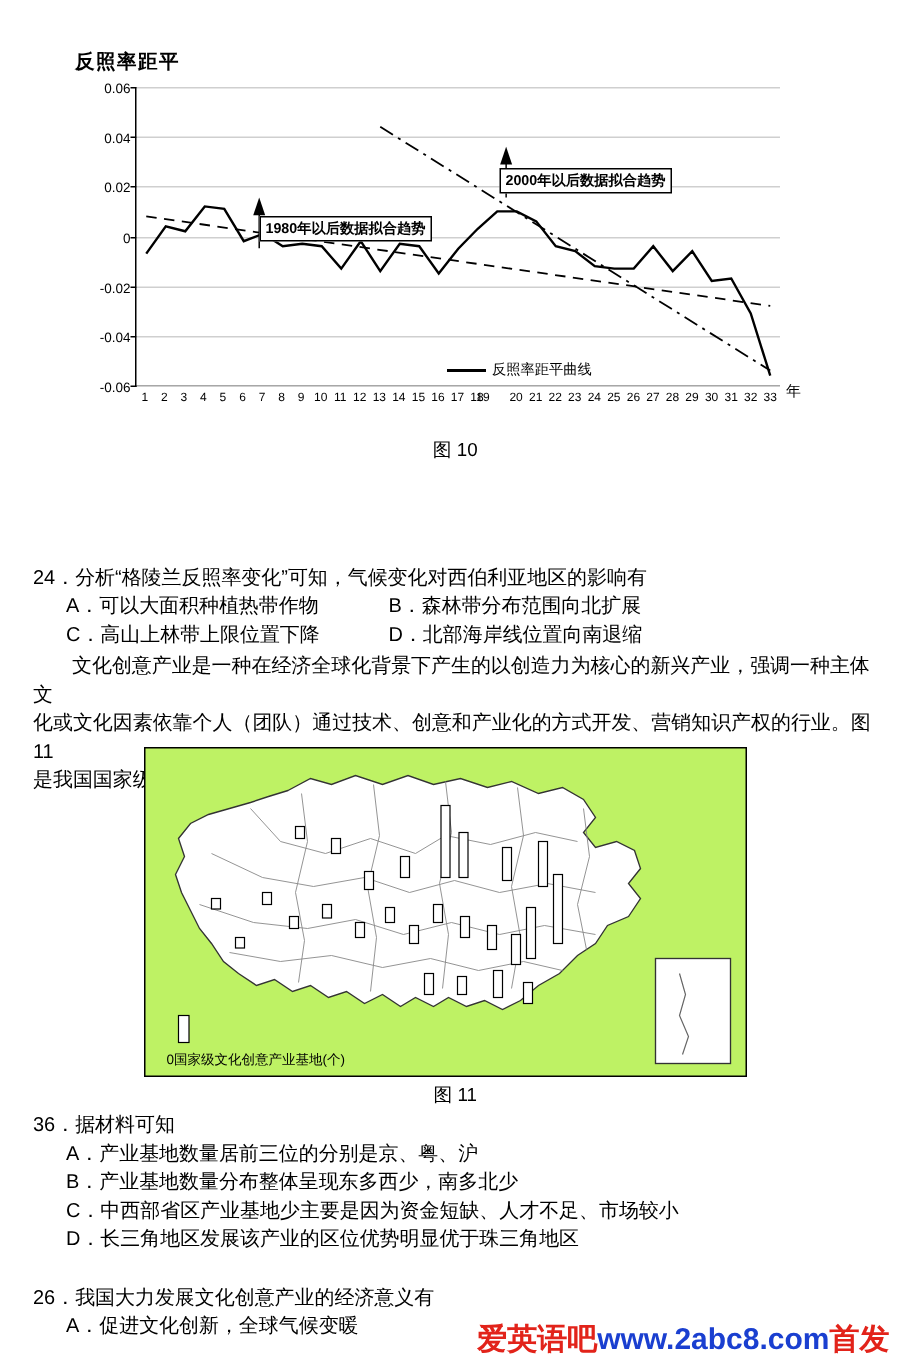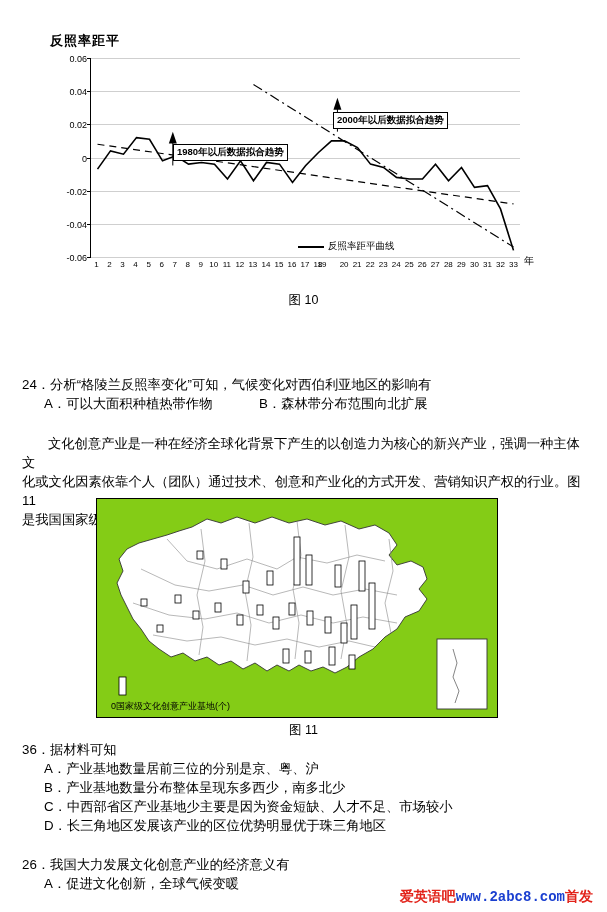--- a/index.html
+++ b/index.html
@@ -163,42 +163,42 @@
   .choice { margin-left: 22px; }
 
   
   .map-wrap {
     position: absolute;
     left: 96px;
     top: 498px;
     width: 400px;
     height: 218px;
     border: 1px solid #000;
-    background: #84cc16;
+    background: #bef264;
     overflow: hidden;
   }
   .map-svg { display: block; }
   .map-legend {
     position: absolute;
     left: 14px;
     bottom: 4px;
     font-size: 9px;
     font-family: "Liberation Sans", sans-serif;
     white-space: nowrap;
   }
   .fig11 { left: 0; top: 722px; }
 
   
   .footer {
     position: absolute;
     right: 14px;
     bottom: 6px;
-    font-size: 14px;
+    font-size: 20px;
     font-weight: bold;
-    font-family: Liberation Mono, monospace;
+    font-family: Liberation Sans, sans-serif;
   }
   .footer .red { color: #e2231a; }
   .footer .blue { color: #1a3fd0; }
 </style>
 </head>
 <body>
 
 <div class="page">
 
   <div class="chart-wrap">
@@ -297,20 +297,24 @@
 
 
   <div class="qblock q24">
     <div class="qline">
       <span>24．</span><span>分析“格陵兰反照率变化”可知，气候变化对西伯利亚地区的影响有</span>
     </div>
     <div class="opts">
       <span class="opt-a" style="width:215px;">A．可以大面积种植热带作物</span>
       <span class="opt-b">B．森林带分布范围向北扩展</span>
     </div>
+    <div class="opts">
+      <span class="opt-a" style="width:215px;">C．高山上林带上限位置下降</span>
+      <span class="opt-b">D．北部海岸线位置向南退缩</span>
+    </div>
   </div>
 
   <div class="qblock para">
     <div class="indent1">文化创意产业是一种在经济全球化背景下产生的以创造力为核心的新兴产业，强调一种主体文</div>
     <div class="noindent">化或文化因素依靠个人（团队）通过技术、创意和产业化的方式开发、营销知识产权的行业。图 11</div>
     <div class="noindent">是我国国家级创意产业基地数量分布示意图。读图回答 25～26 题。</div>
   </div>
 
   <div class="map-wrap">
     <svg class="map-svg" width="398" height="216" viewBox="0 0 398 216">

